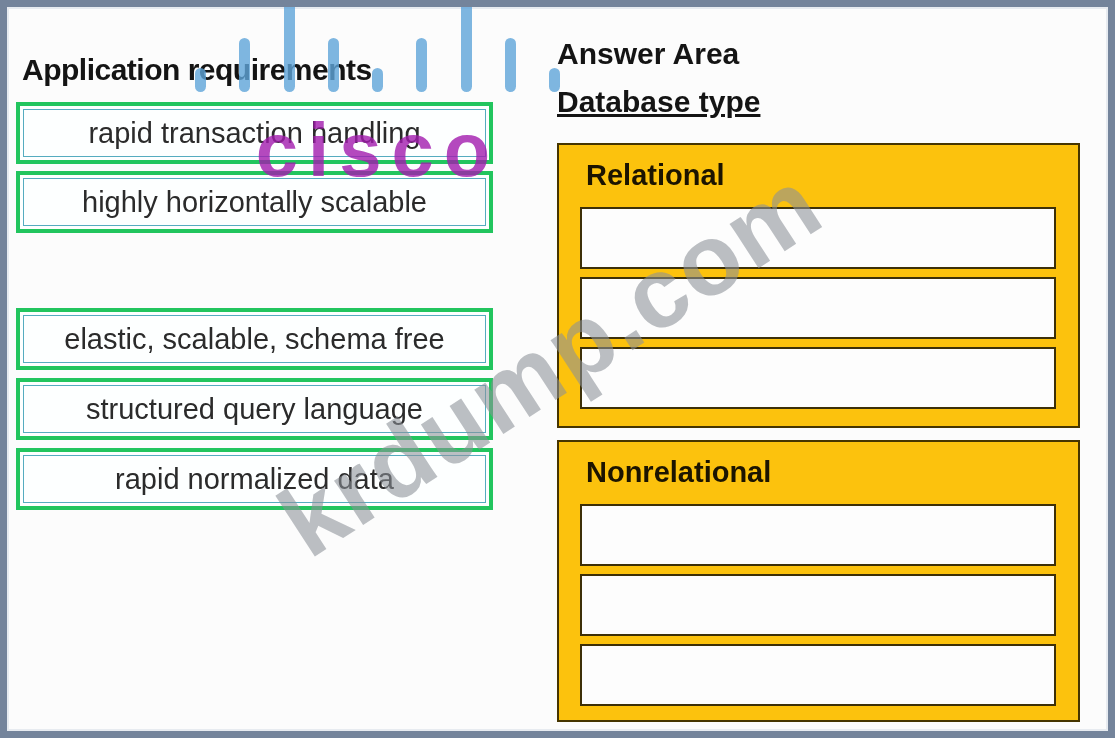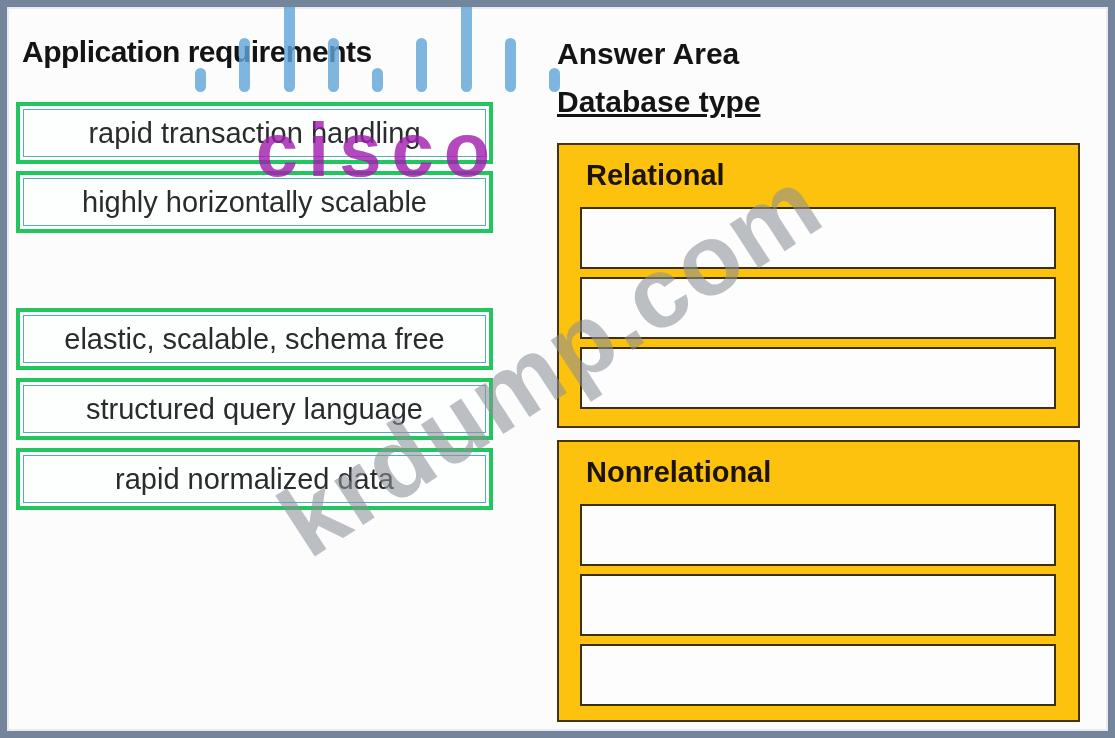--- a/index.html
+++ b/index.html
@@ -12,21 +12,21 @@
     background: #fcfcfc;
     border: 7px solid #74849b;
     box-shadow: inset 0 0 0 2px #e7ebf0;
     overflow: hidden;
     font-family: "Liberation Sans", sans-serif;
   }
 
   
   .left-title {
     position: absolute;
-    left: 15px; top: 28px;
+    left: 15px; top: 46px;
     font-size: 30px;
     font-weight: bold;
     color: #141414;
     letter-spacing: -0.5px;
   }
 
   .req-item {
     position: absolute;
     left: 9px;
     width: 477px;

